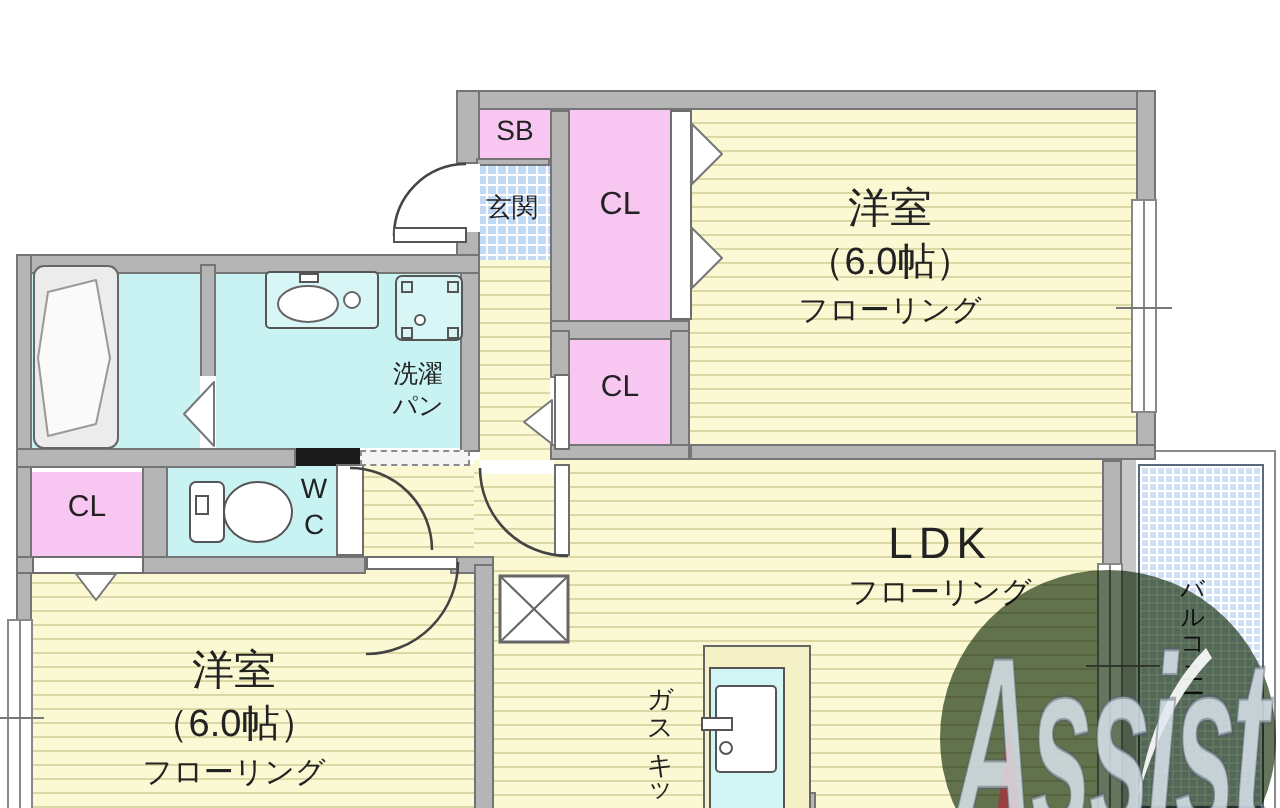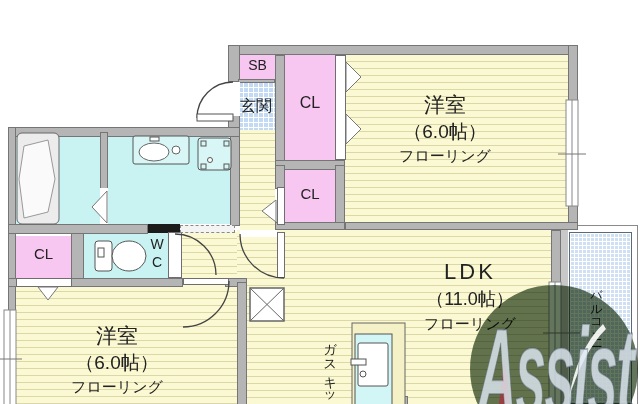--- a/index.html
+++ b/index.html
@@ -183,45 +183,48 @@
     <g>
       <rect x="352" y="281" width="53" height="115" fill="#F4F1C6" stroke="#666"></rect>
       <rect x="355" y="292" width="37" height="103" fill="#D2F5F5" stroke="#555"></rect>
       <rect x="358" y="301" width="30" height="43" rx="2" fill="#fff" stroke="#555"></rect>
       <rect x="351" y="317" width="15" height="6" fill="#fff" stroke="#555"></rect>
       <circle cx="363" cy="332" r="3" fill="#fff" stroke="#555"></circle>
     </g>
   </svg>
 
   <div class="label" style="left:240px;top:15px;width:35px;font-size:14px;">SB</div>
-  <div class="label" style="left:234px;top:54px;width:44px;font-size:16px;">玄関</div>
+  <div class="label" style="left:234px;top:54px;width:44px;font-size:13px;">玄関</div>
   <div class="label" style="left:285px;top:51px;width:50px;font-size:16px;">CL</div>
   <div class="label" style="left:285px;top:143px;width:50px;font-size:15px;">CL</div>
   <div class="label" style="left:16px;top:203px;width:55px;font-size:15px;">CL</div>
 
   <div class="label" style="left:355px;top:50px;width:180px;">
     <div style="font-size:21px;line-height:26px;">洋室</div>
     <div style="font-size:19px;line-height:27px;">（6.0帖）</div>
     <div style="font-size:15px;line-height:22px;">フローリング</div>
   </div>
 
   <div class="label" style="left:22px;top:280px;width:190px;">
     <div style="font-size:21px;line-height:27px;">洋室</div>
     <div style="font-size:19px;line-height:27px;">（6.0帖）</div>
     <div style="font-size:15px;line-height:22px;">フローリング</div>
   </div>
 
   <div class="label" style="left:390px;top:216px;width:160px;">
     <div style="font-size:22px;line-height:28px;letter-spacing:3px;">LDK</div>
-    <div style="font-size:18px;line-height:27px;">（11.0帖）</div>
     <div style="font-size:15px;line-height:22px;">フローリング</div>
   </div>
 
 
 
+  <div class="label" style="left:186px;top:137px;width:46px;font-size:12.5px;line-height:16px;">
+    <div>洗濯</div>
+    <div>パン</div>
+  </div>
 
   <div class="label" style="left:147px;top:193px;width:20px;font-size:14px;line-height:18px;">
     <div>W</div>
     <div>C</div>
   </div>
 
 
   <div class="label vtext" style="left:322px;top:292px;height:100px;font-size:13px;letter-spacing:2px;">ガスキッチン</div>
 
   <div class="label vtext" style="left:589px;top:224px;height:90px;font-size:12px;letter-spacing:1px;">バルコニー</div>

